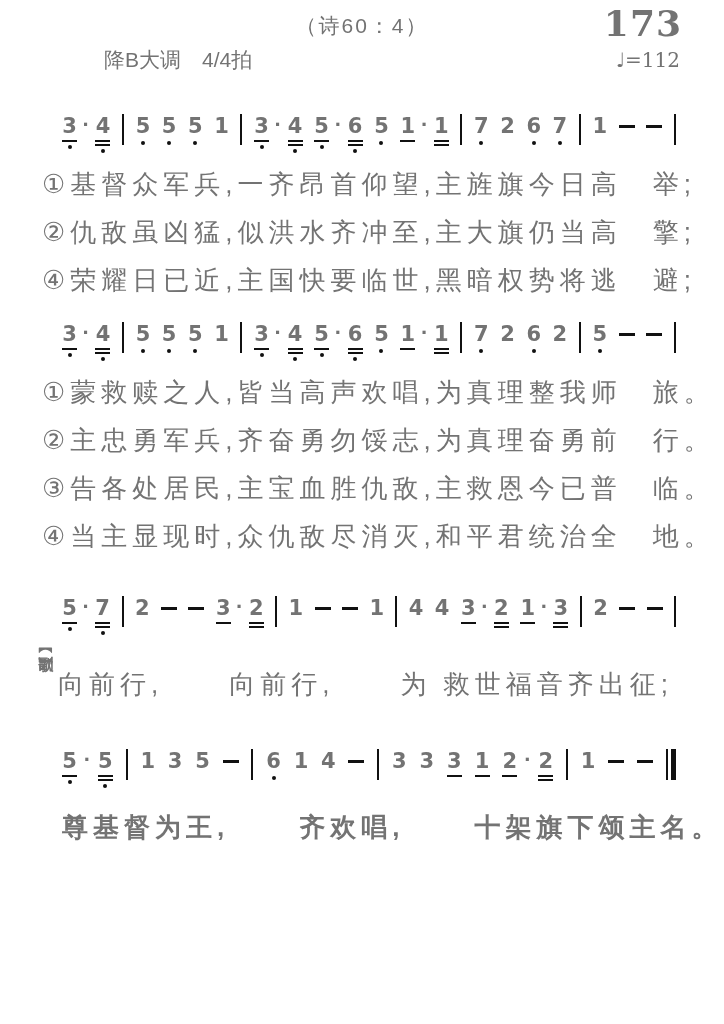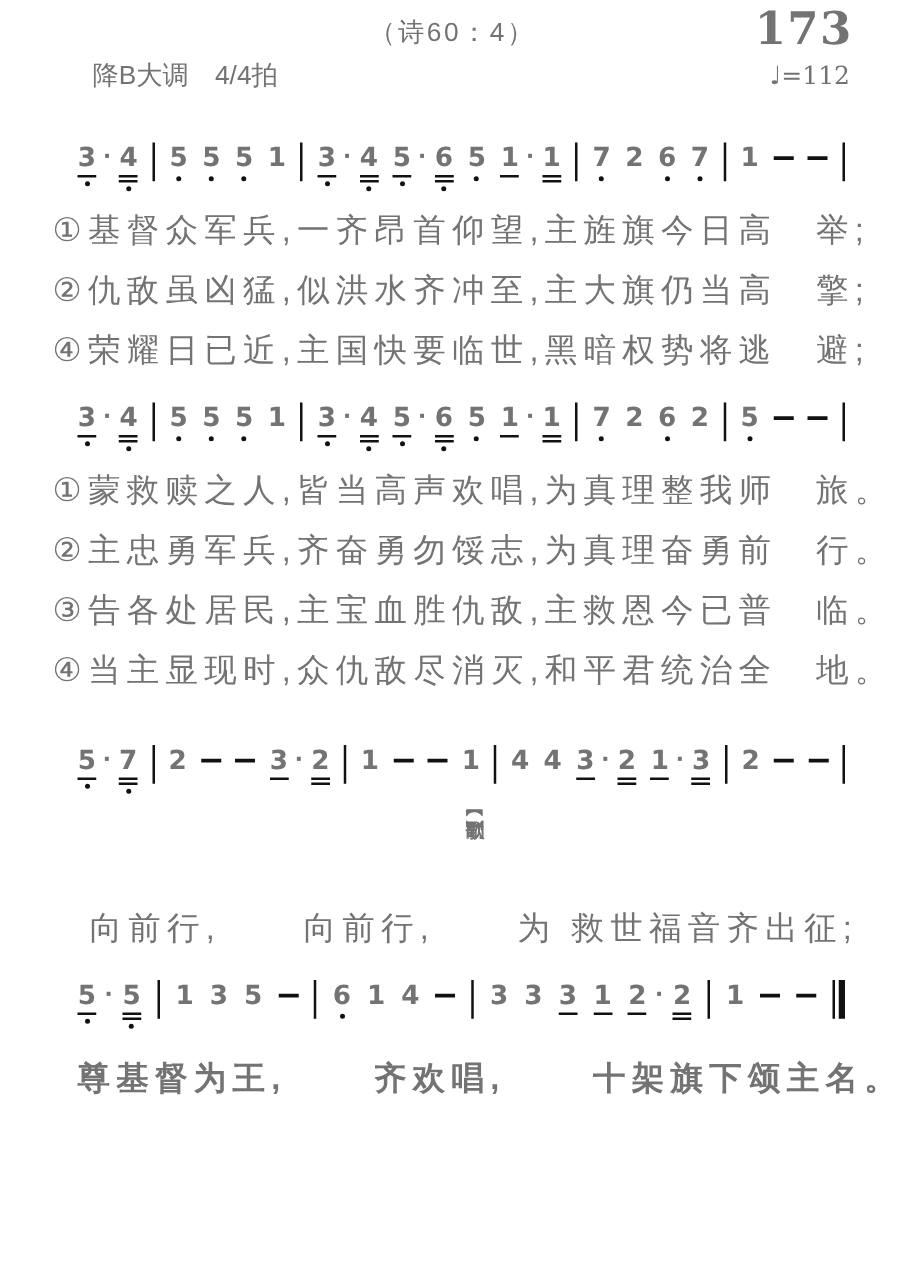--- a/index.html
+++ b/index.html
@@ -21,21 +21,21 @@
     text-align:center;
     font-size:42px;font-weight:bold;
     letter-spacing:22px;text-indent:22px;
   }
   .subtitle{
     margin-top:12px;text-align:center;
     font-size:21px;letter-spacing:2px;
   }
   .meta-row{
     display:flex;justify-content:space-between;align-items:baseline;
-    margin:6px 44px 0 74px;
+    margin:6px 44px 0 104px;
     font-size:21px;
   }
   .tempo{font-family:"DejaVu Serif","Liberation Serif",serif;font-size:20px;}
   
   .music-line{
     display:flex;justify-content:space-between;align-items:flex-start;
     margin:0 48px 0 62px;
   }
   .note{display:flex;flex-direction:column;align-items:center;min-width:14px;}
   .digit{font-family:"DejaVu Sans",sans-serif;font-weight:bold;font-size:21px;line-height:24px;}
@@ -54,21 +54,20 @@
     white-space:nowrap;
     margin-bottom:17px;line-height:31px;
   }
   .mt-music1{margin-top:40px;}
   .mt-music2{margin-top:26px;}
   .mt-music3{margin-top:44px;}
   .mt-music4{margin-top:24px;}
   .refrain-row{
     display:flex;align-items:center;
     margin:8px 0 0 34px;
-    flex-direction:column;
   }
   .refrain-marker{
     writing-mode:vertical-rl;text-orientation:upright;
     font-size:15px;font-weight:bold;letter-spacing:1px;
     height:82px;line-height:24px;
   }
   .refrain-text{display:flex;gap:66px;font-size:26px;letter-spacing:5px;white-space:nowrap;}
   .final-line{
     display:flex;gap:70px;
     margin:22px 0 0 62px;

